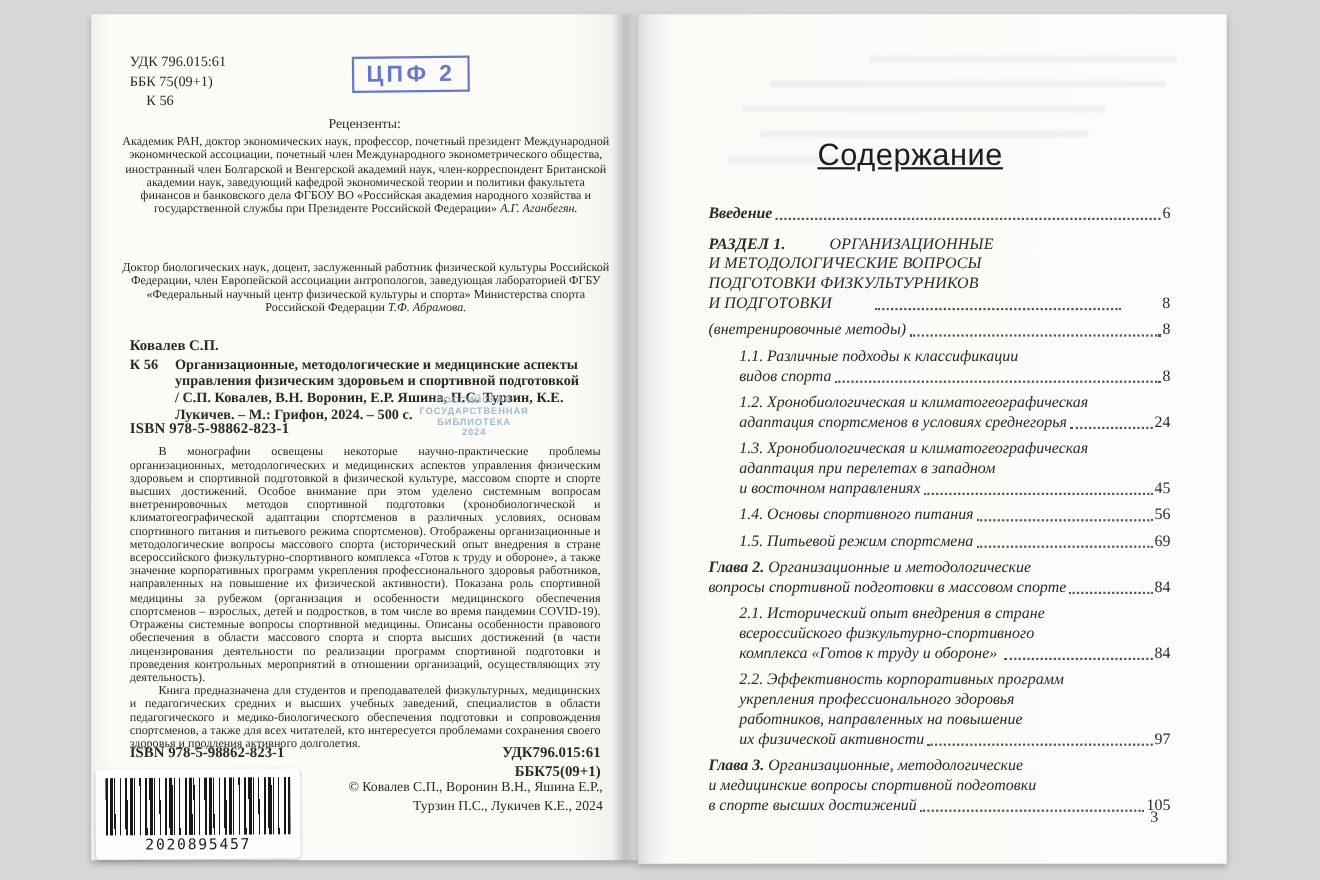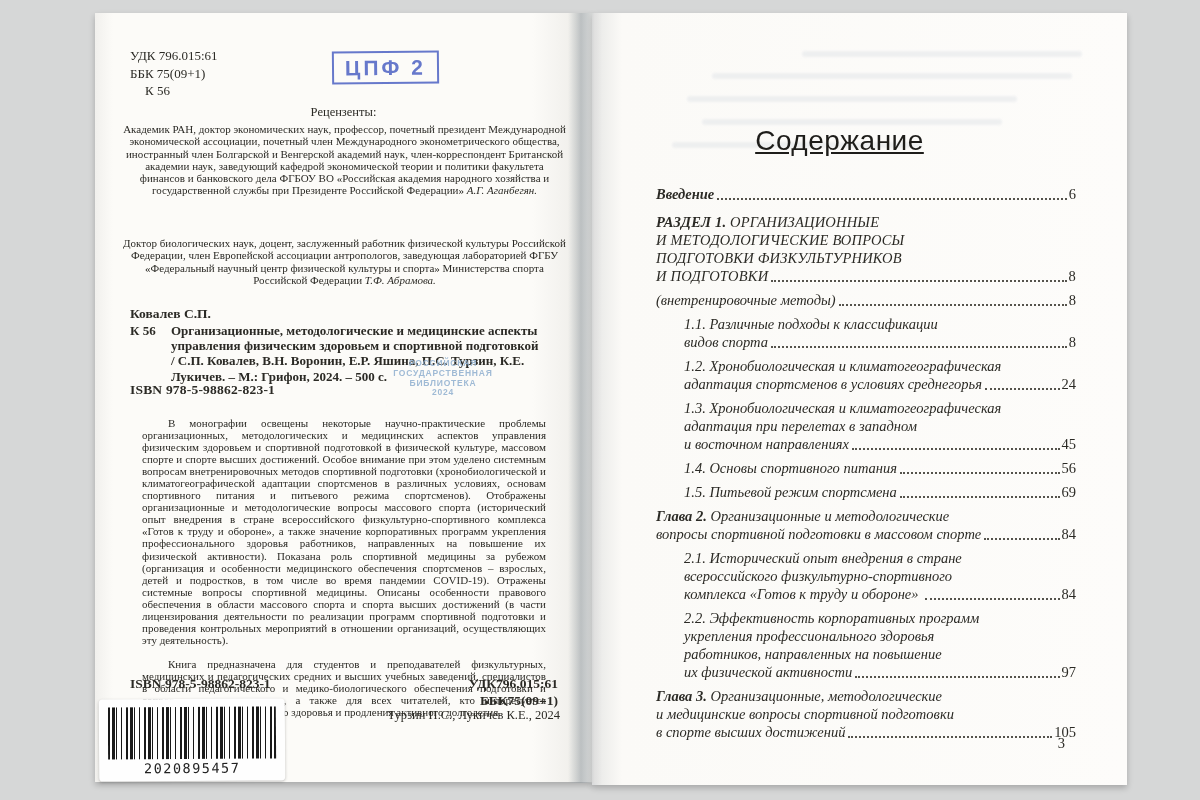--- a/index.html
+++ b/index.html
@@ -3,21 +3,21 @@
 <meta charset="utf-8">
 <style>
   html,body{margin:0;padding:0;}
   body{
     width:1200px;height:800px;overflow:hidden;
     background:#d6d7d7;
     font-family:"Liberation Serif", serif;
     color:#2b2a25;
     position:relative;
   }
-  .spread{position:absolute;left:12px;top:0;width:1011px;height:800px;}
+  .spread{position:absolute;left:0;top:0;width:1011px;height:800px;}
   .page{position:absolute;top:13px;box-shadow:0 3px 6px rgba(0,0,0,.22);}
   .page-left{
     left:83px;width:497px;height:769px;
     background:linear-gradient(90deg,#f1f0ed 0,#fcfbf8 18px,#fcfbf8 88%,#efeeea 97%,#dddedd 100%);
   }
   .page-right{
     left:580px;width:535px;height:772px;
     background:linear-gradient(90deg,#d9dadb 0,#ededeb 10px,#fbfaf7 30px,#fdfcfa 100%);
   }
   .gutter{
@@ -44,21 +44,21 @@
   .catalog{position:absolute;left:35px;top:310px;width:412px;display:flex;font-size:13px;font-weight:bold;line-height:15.2px;}
   .catalog .code{flex:0 0 41px;}
   .catalog .cat-text{flex:1;}
   .isbn-top{position:absolute;left:35px;top:369px;font-size:13.5px;font-weight:bold;letter-spacing:.2px;}
   .rgb-stamp{
     position:absolute;left:268px;top:346px;width:160px;text-align:center;
     font-family:"Liberation Sans",sans-serif;font-size:8.5px;font-weight:bold;
     letter-spacing:.8px;line-height:9.8px;color:#96b4d2;opacity:.9;
   }
   .annotation{position:absolute;left:35px;top:392px;width:428px;font-size:11px;line-height:12.05px;text-align:justify;}
-  .annotation p{margin:12px;text-indent:26px;}
+  .annotation p{margin:0;text-indent:26px;}
   .lp-bottom{position:absolute;left:35px;top:662px;width:428px;display:flex;justify-content:space-between;font-size:13.5px;font-weight:bold;line-height:17px;}
   .lp-bottom .codes{text-align:right;}
   .barcode-label{
     position:absolute;left:4px;top:686px;width:186px;height:82px;
     background:#fefefe;border-radius:4px;box-shadow:0 1px 3px rgba(0,0,0,.25);
     transform:rotate(-.4deg);padding-top:6px;box-sizing:border-box;
   }
   .bars{
     margin:2px auto 0 auto;width:168px;height:52px;
     background:
@@ -77,21 +77,21 @@
     font-family:"Liberation Sans","DejaVu Sans",sans-serif;
     font-size:28px;font-weight:500;letter-spacing:.5px;color:#1e1d1a;text-decoration:underline;
   }
   .toc{position:absolute;left:64px;top:162px;width:420px;font-size:14.5px;line-height:18px;}
   .toc-entry{margin-bottom:6px;}
   .toc-entry.sub{padding-left:28px;}
   .toc-entry.gap{margin-top:10px;}
   .toc-line{display:flex;}
   .toc-line .txt{white-space:pre-wrap;font-style:italic;}
   .b{font-weight:bold;}
-  .caps{letter-spacing:.2px;}
+  .caps{letter-spacing:.2px;gap:36px;}
   .dots{flex:1;border-bottom:2px dotted #55534c;margin:0 2px 3px 3px;min-width:8px;}
   .pg{align-self:flex-end;}
   .folio{position:absolute;right:62px;top:722px;font-size:14.5px;}
 </style>
 </head>
 <body>
 
 <div class="spread">
 
   <div class="page page-left">
@@ -140,20 +140,21 @@
         <div>ББК75(09+1)</div>
       </div>
     </div>
 
     <div class="barcode-label">
       <div class="bars"></div>
       <div class="barcode-num">2020895457</div>
     </div>
 
     <div class="copyright">
+      <div>© Ковалев С.П., Воронин В.Н., Яшина Е.Р.,</div>
       <div>Турзин П.С., Лукичев К.Е., 2024</div>
     </div>
   </div>
 
   <div class="page page-right">
 
     <div class="ghost" style="left:210px;top:38px;width:280px;height:6px;"></div>
     <div class="ghost" style="left:120px;top:60px;width:360px;height:6px;"></div>
     <div class="ghost" style="left:95px;top:83px;width:330px;height:6px;"></div>
     <div class="ghost" style="left:110px;top:106px;width:300px;height:6px;"></div>

